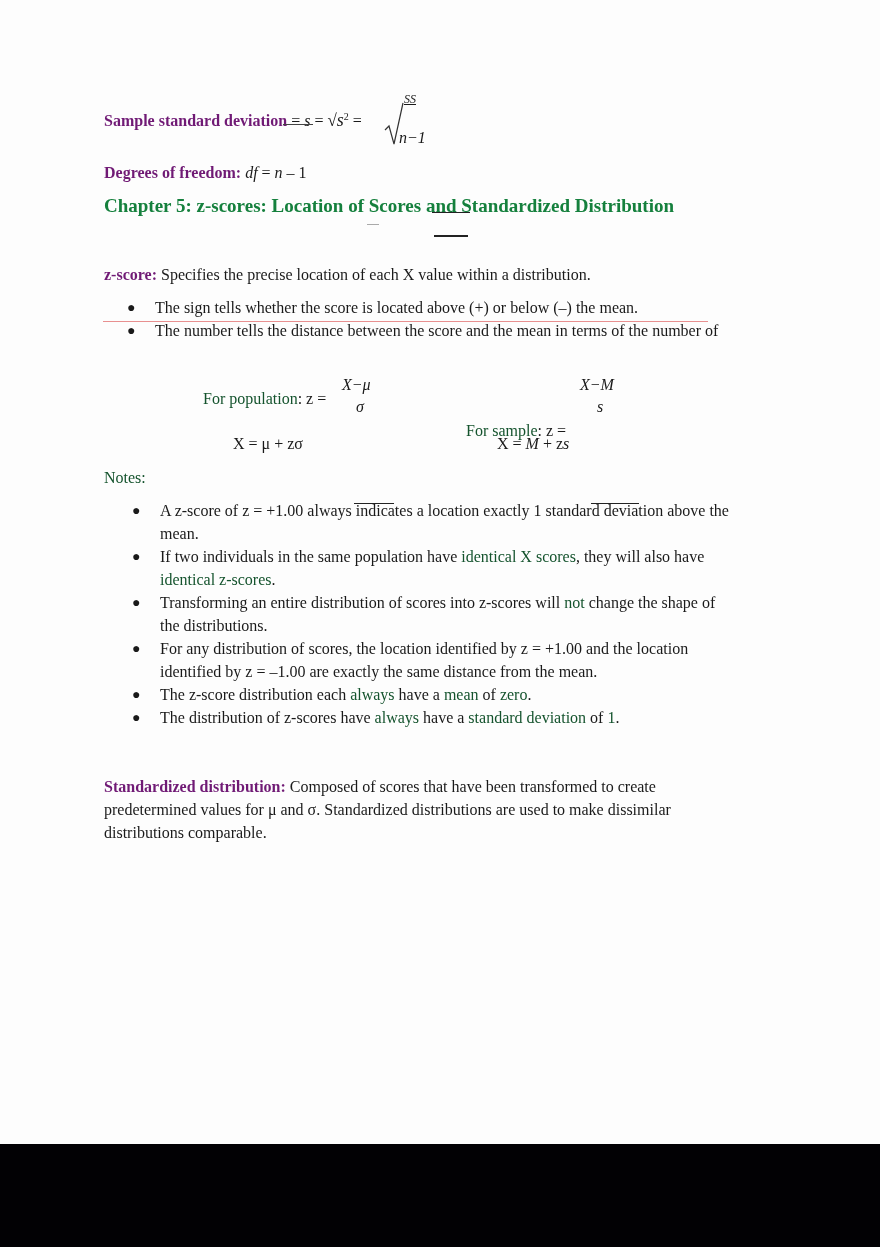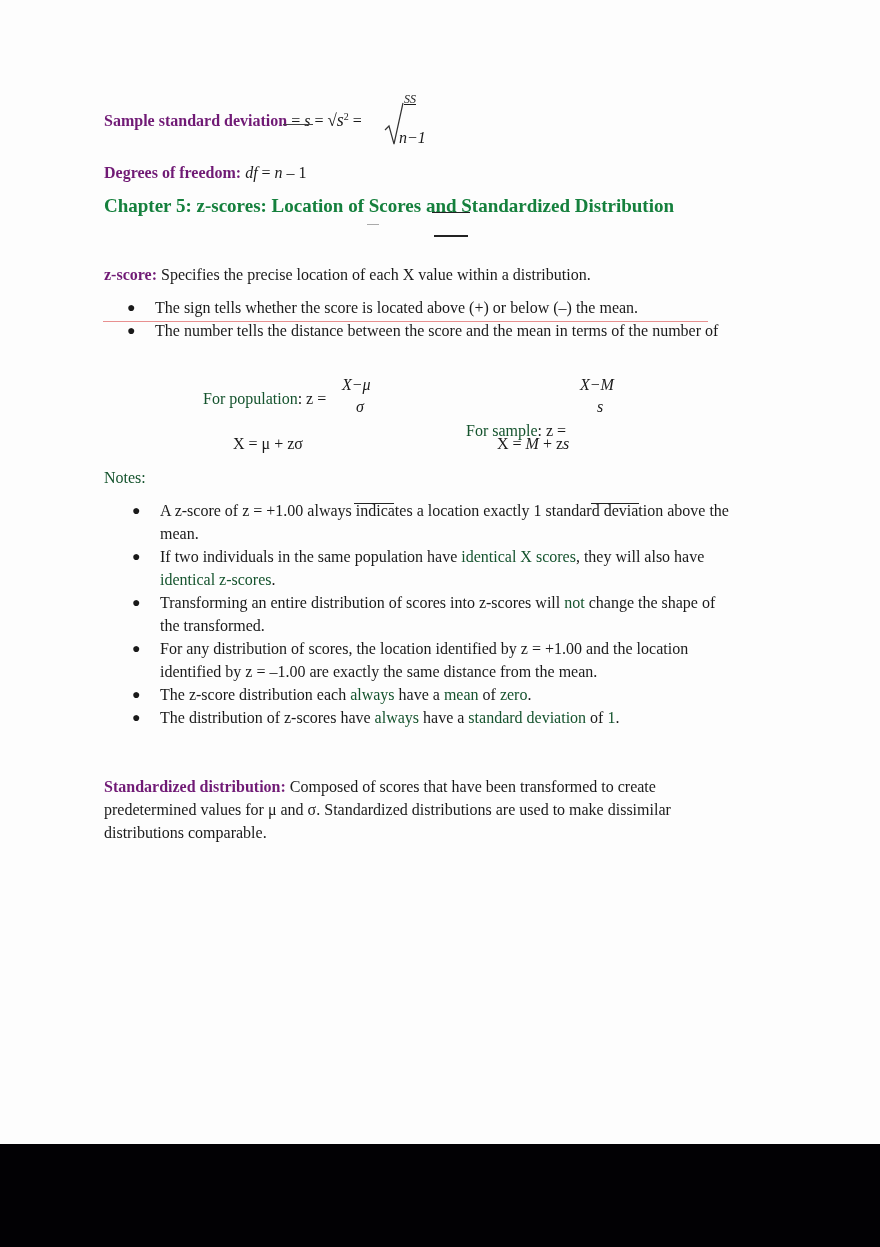--- a/index.html
+++ b/index.html
@@ -77,21 +77,21 @@
   </div>
 
   <div class="abs body-text red" style="left:104px; top:466px;">Notes:</div>
 
   <ul class="bullet-list" style="left:160px; top:499px;">
     <li><span class="dot">●</span><span>A z-score of z = +1.00 always indicates a location exactly 1 standard deviation above the</span></li>
     <li><span>mean.</span></li>
     <li><span class="dot">●</span><span>If two individuals in the same population have </span><span class="red">identical X scores</span><span>, they will also have</span></li>
     <li><span class="red">identical z-scores</span><span>.</span></li>
     <li><span class="dot">●</span><span>Transforming an entire distribution of scores into z-scores will </span><span class="red">not</span><span> change the shape of</span></li>
-    <li><span>the transformed.</span></li>
+    <li><span>the distributions.</span></li>
     <li><span class="dot">●</span><span>For any distribution of scores, the location identified by z = +1.00 and the location</span></li>
     <li><span>identified by z = –1.00 are exactly the same distance from the mean.</span></li>
     <li><span class="dot">●</span><span>The z-score distribution each </span><span class="red">always</span><span> have a </span><span class="red">mean</span><span> of </span><span class="red">zero</span><span>.</span></li>
     <li><span class="dot">●</span><span>The distribution of z-scores have </span><span class="red">always</span><span> have a </span><span class="red">standard deviation</span><span> of </span><span class="red">1</span><span>.</span></li>
   </ul>
   <div class="overline" style="left:354px; top:503px; width:40px;"></div>
   <div class="overline" style="left:591px; top:503px; width:48px;"></div>
 
   <div class="abs body-text" style="left:104px; top:798px;">predetermined values for μ and σ. Standardized distributions are used to make dissimilar</div>
   <div class="abs body-text" style="left:104px; top:775px;">

